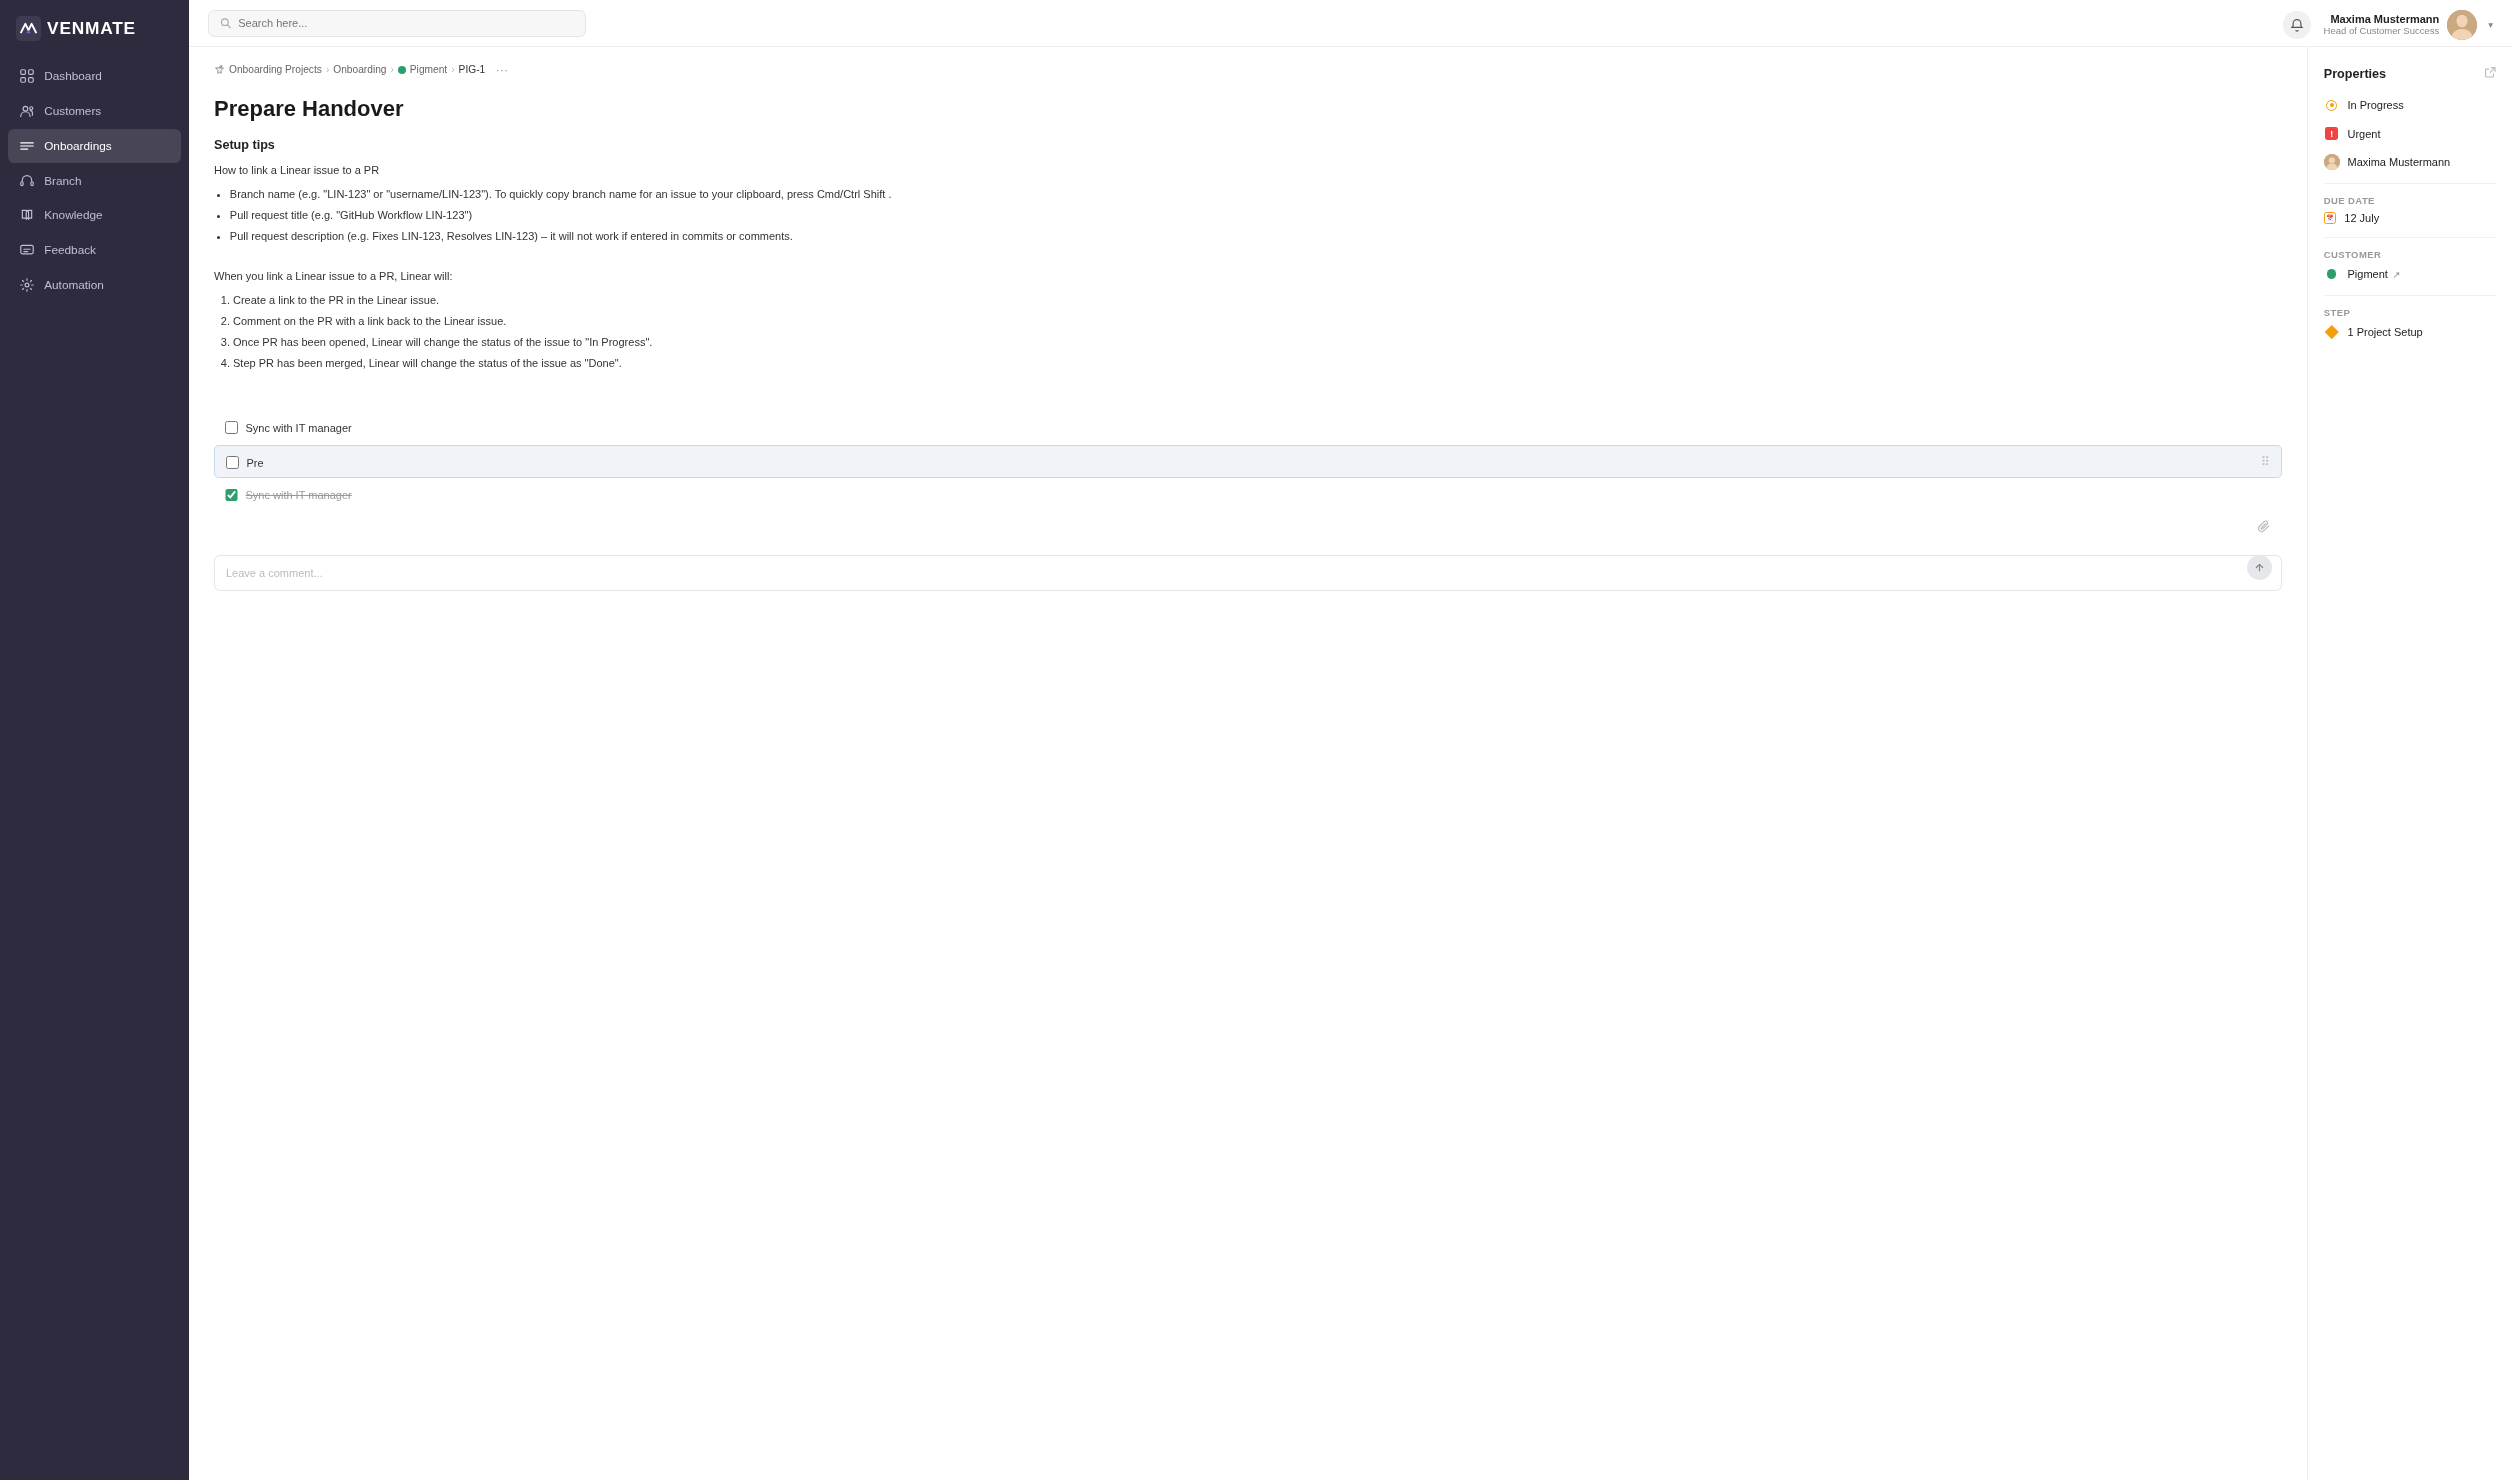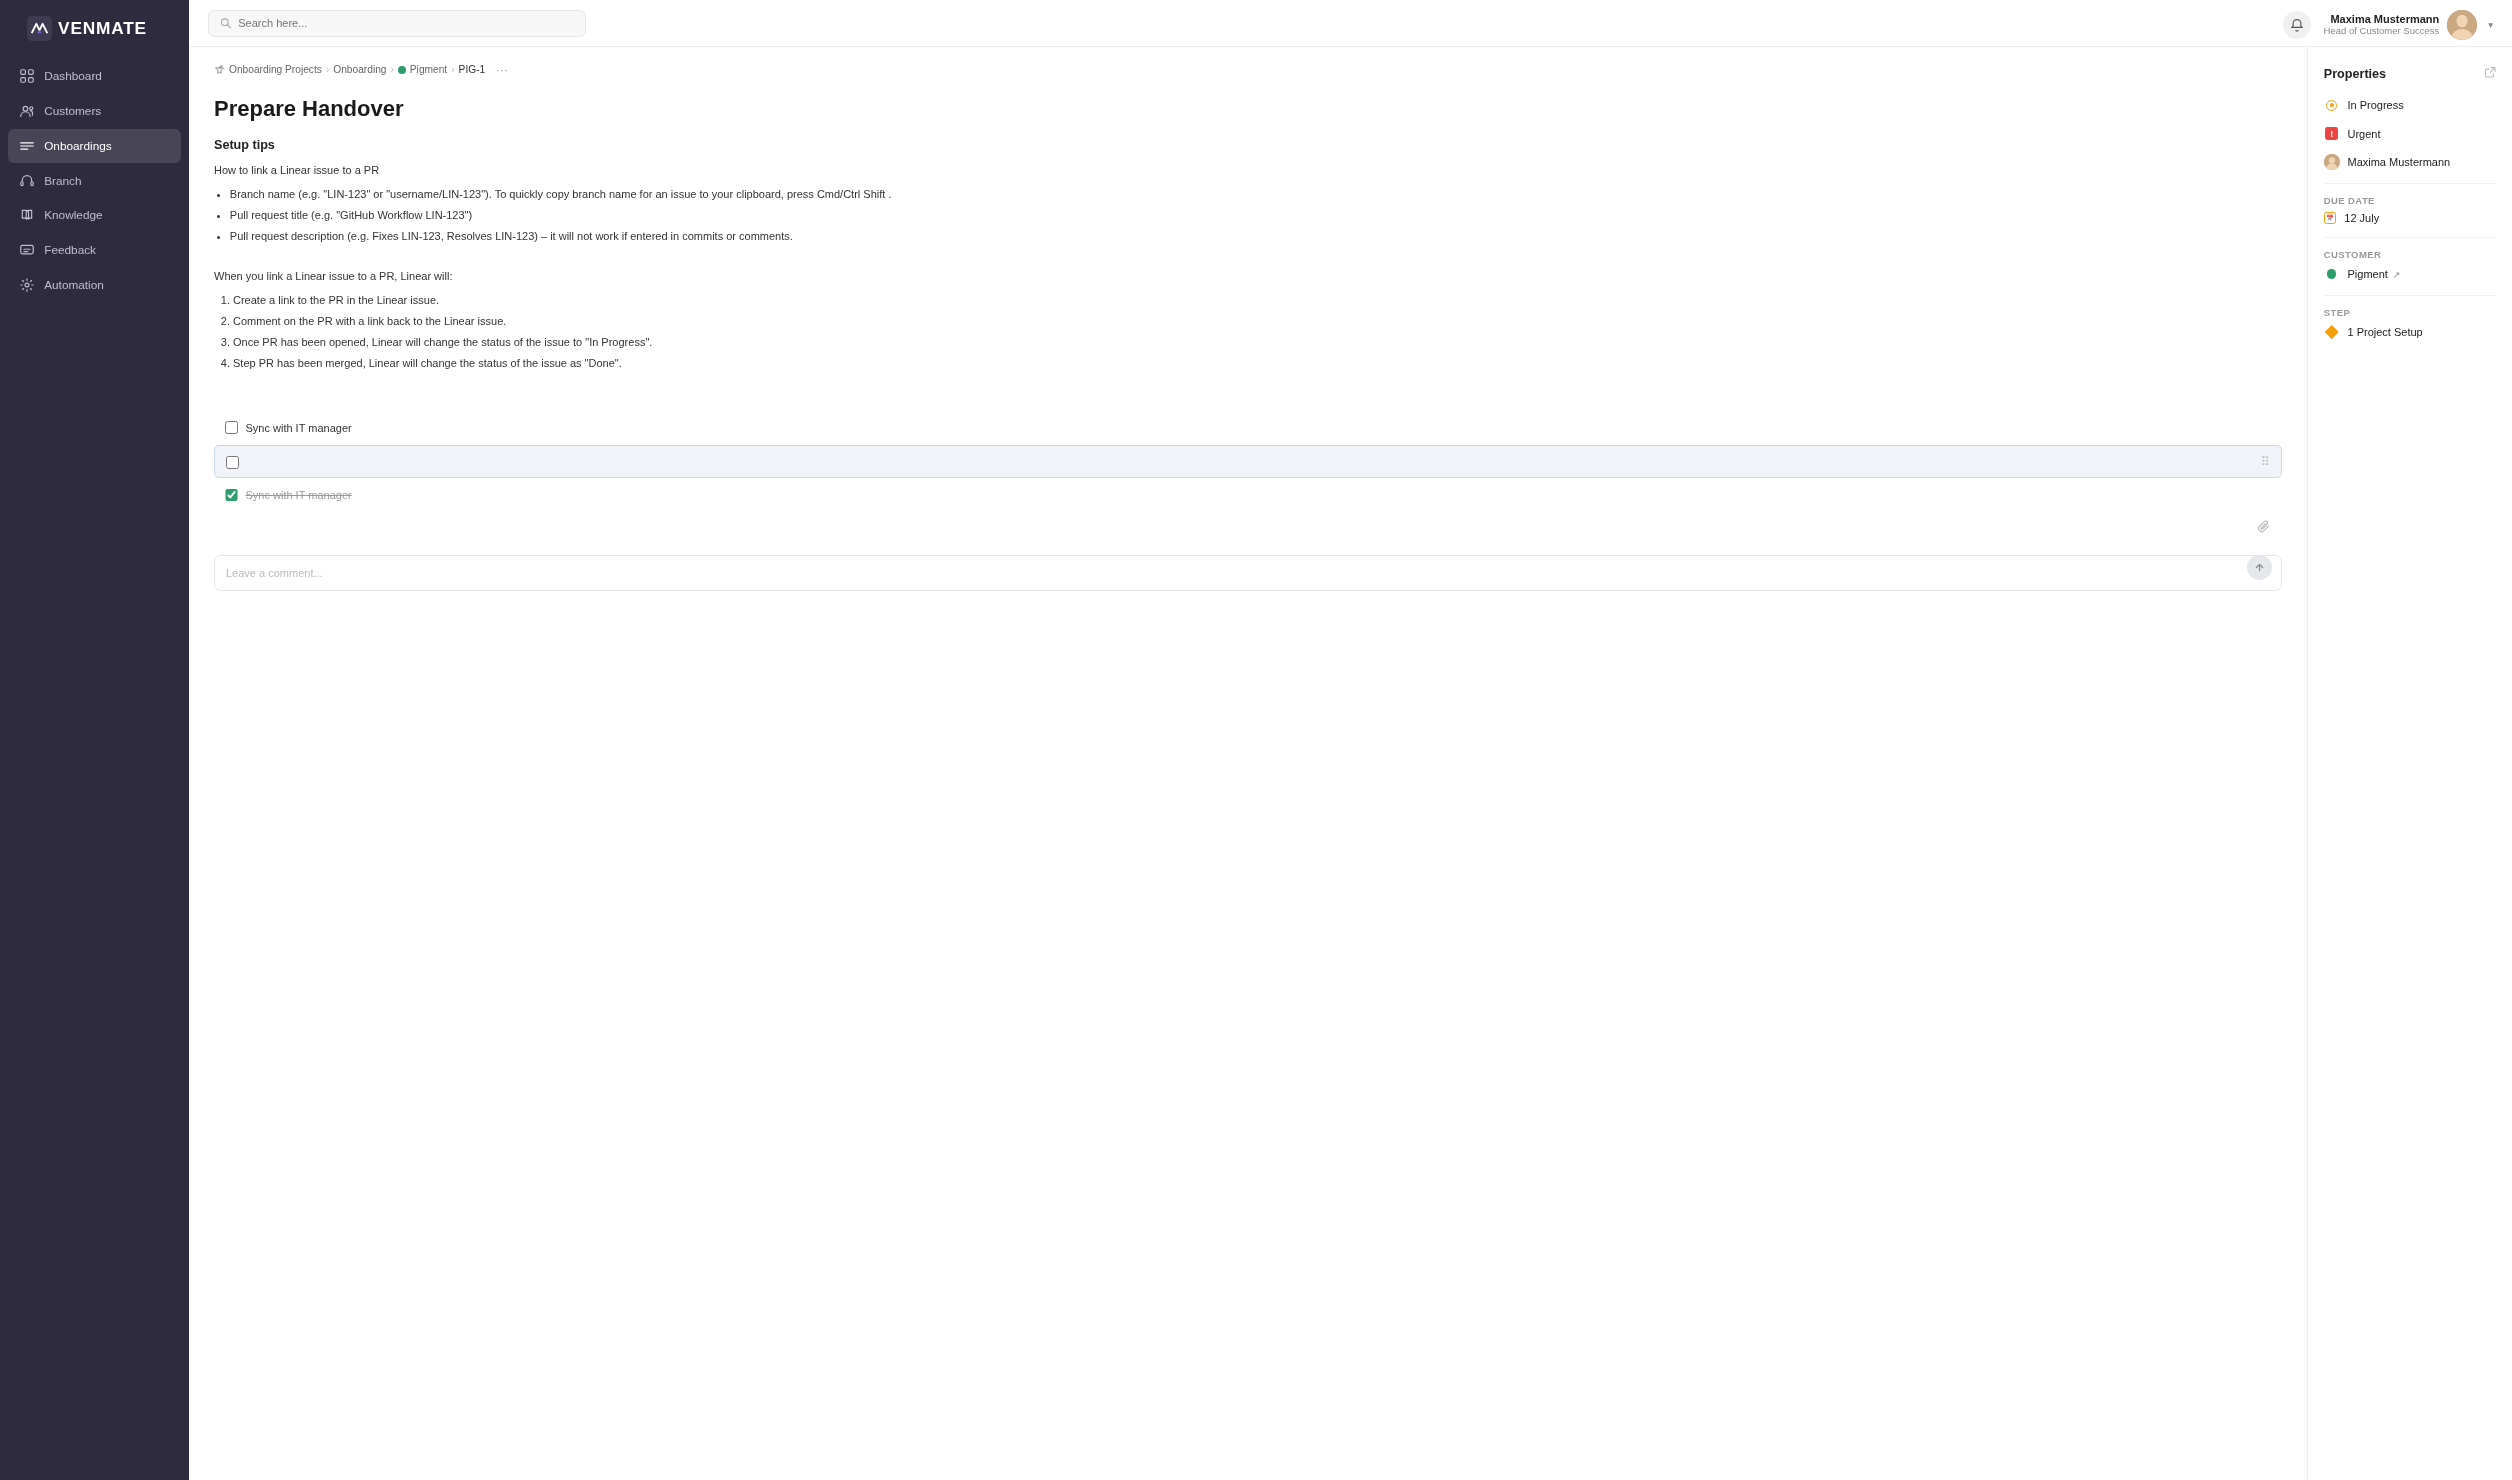--- a/index.html
+++ b/index.html
@@ -13,21 +13,20 @@
       color: #fff;
       display: flex;
       flex-direction: column;
       padding: 0;
       height: 100vh;
     }
     .sidebar-logo {
       padding: 15.8px 15.8px 19px 15.8px;
       display: flex;
       align-items: center;
-      margin-left: 11px;
     }
     .logo-text {
       font-size: 17.3px;
       font-weight: 700;
       color: #fff;
       letter-spacing: 0.8px;
     }
     .logo-icon {
       display: inline-block;
       width: 25px;
@@ -564,20 +563,21 @@
 
       <div class="checklist-area">
 
         <div class="checklist-item">
           <input type="checkbox" id="chk1" style="">
           <label for="chk1">Sync with IT manager</label>
         </div>
 
         <div class="checklist-item editing">
           <input type="checkbox" id="chk2" style="">
+          <input class="checklist-input" type="text" value="Pre" style="">
           <span class="checklist-drag">⠿</span>
         </div>
 
         <div class="checklist-item checked">
           <input type="checkbox" id="chk3" checked="" style="">
           <label for="chk3">Sync with IT manager</label>
         </div>
       </div>
 
       <div class="attachment-row">

